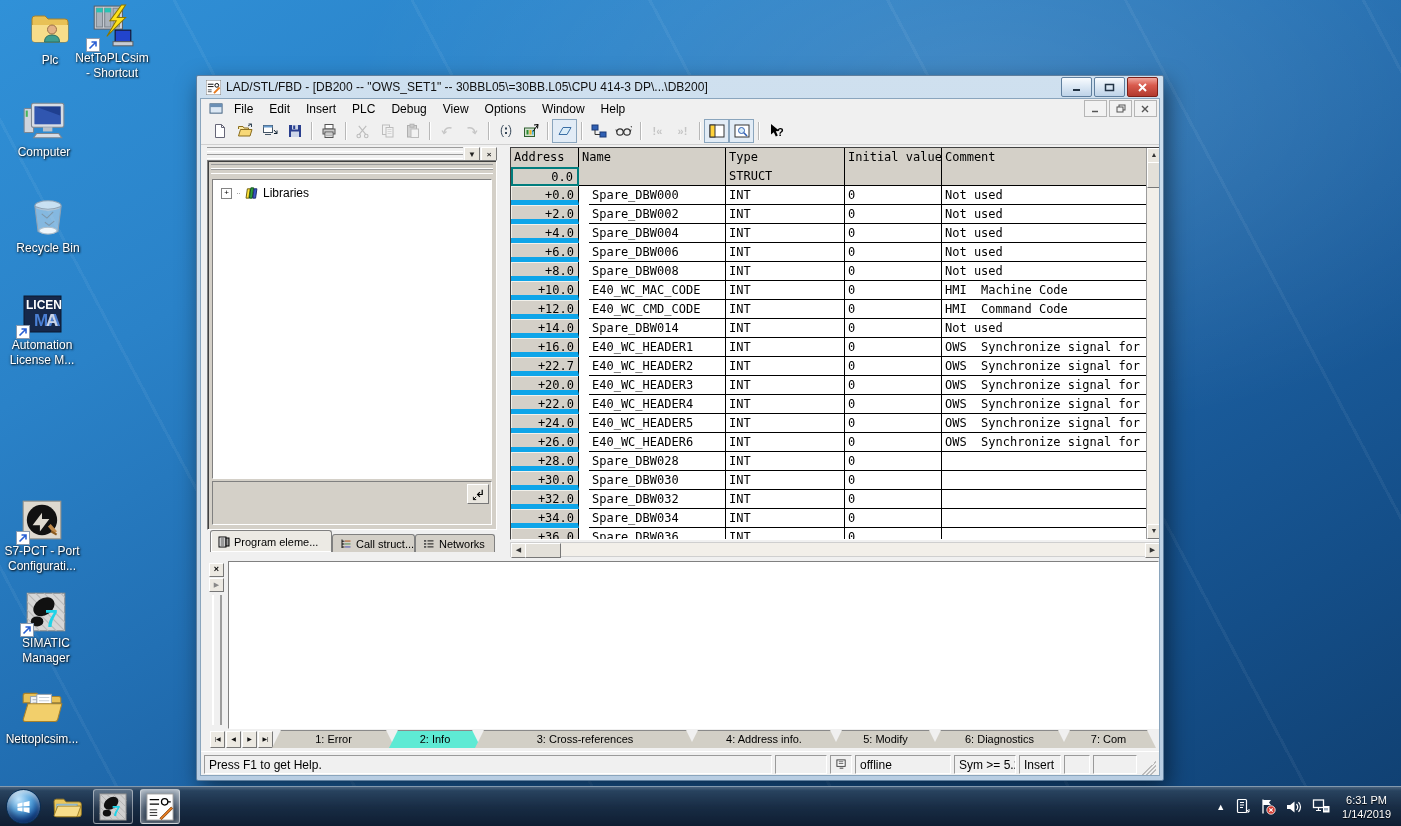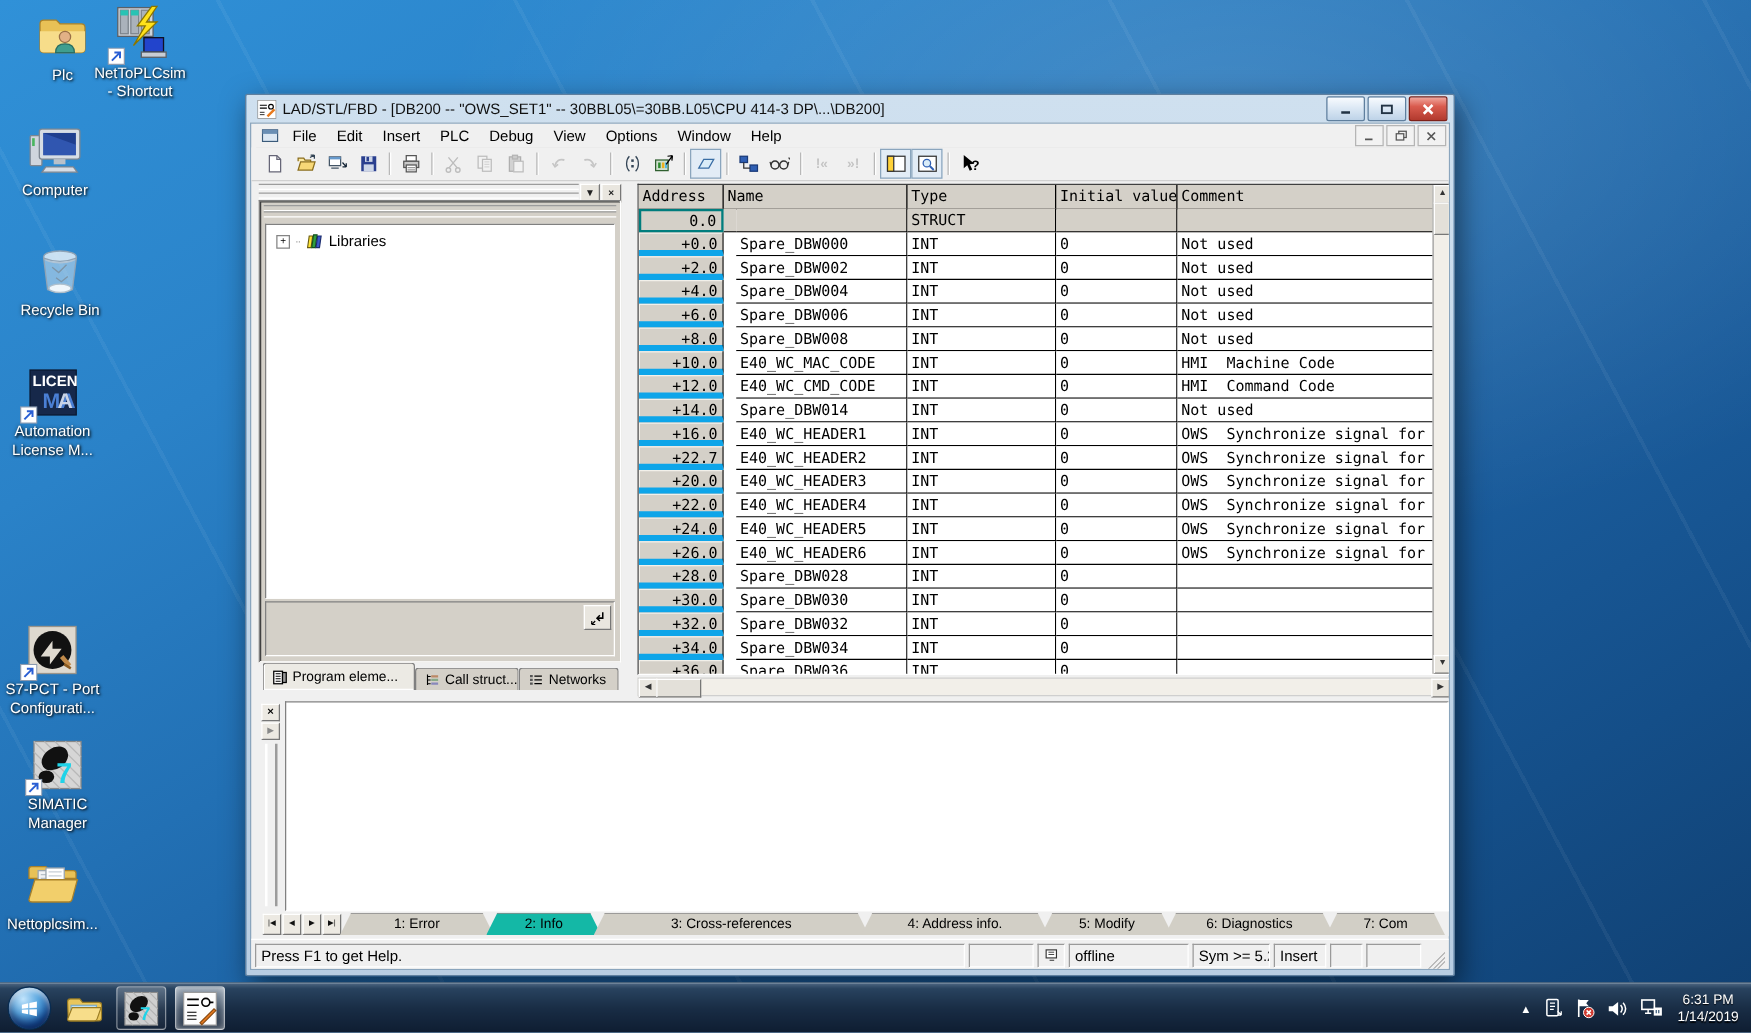--- a/index.html
+++ b/index.html
@@ -97,21 +97,21 @@
   .out-grip{position:absolute;left:6px;top:36px;bottom:24px;width:6px;border-left:2px solid #fff;border-right:2px solid #9c9c9c;}
   .out-white{position:absolute;left:22px;top:2px;right:2px;bottom:20px;background:#fff;
     border:1px solid;border-color:#808080 #fff #fff #808080;}
   .outtabs{position:absolute;left:4px;right:0;bottom:1px;height:18px;display:flex;align-items:stretch;overflow:hidden;}
   .onav{width:13px;height:15px;margin:1px 1px 0 0;background:#ece9e2;border:1px solid #fff;border-right-color:#777;
     border-bottom-color:#777;font-size:6px;text-align:center;line-height:14px;color:#111;}
   .otabs-list{display:flex;flex:1;margin-left:4px;}
   .otab{clip-path:polygon(9px 0,calc(100% - 9px) 0,100% 100%,0 100%);background:#d2cfc6;margin-left:-6px;
     font-size:11px;display:flex;align-items:center;justify-content:center;color:#000;white-space:nowrap;
     box-shadow:inset 0 1px 0 #8a8a8a;}
-  .otab.active{background:#14b8a6;}
+  .otab.active{background:#5eead4;}
   
   .statusbar{position:absolute;left:0;right:0;top:652px;height:26px;background:#f0f0f0;display:flex;align-items:center;
     gap:3px;padding:0 3px;border-top:1px solid #fff;box-sizing:border-box;font-size:12px;}
   .sb-seg{height:19px;box-sizing:border-box;border:1px solid;border-color:#9a9a9a #fff #fff #9a9a9a;
     display:flex;align-items:center;padding:0 4px;background:#f0f0f0;white-space:nowrap;overflow:hidden;}
   .sb-help{flex:1;}
   .sb-grip{width:16px;height:16px;background:linear-gradient(135deg,transparent 50%,#bbb 50%,#bbb 55%,transparent 55%,transparent 62%,#bbb 62%,#bbb 67%,transparent 67%,transparent 74%,#bbb 74%,#bbb 79%,transparent 79%);align-self:flex-end;}
   
   .taskbar{position:absolute;left:0;right:0;bottom:0;height:40px;
     background:linear-gradient(180deg,rgba(140,170,200,.45) 0%,rgba(55,85,115,.6) 10%,rgba(26,46,70,.85) 50%,rgba(14,28,48,.92) 100%),#122740;

